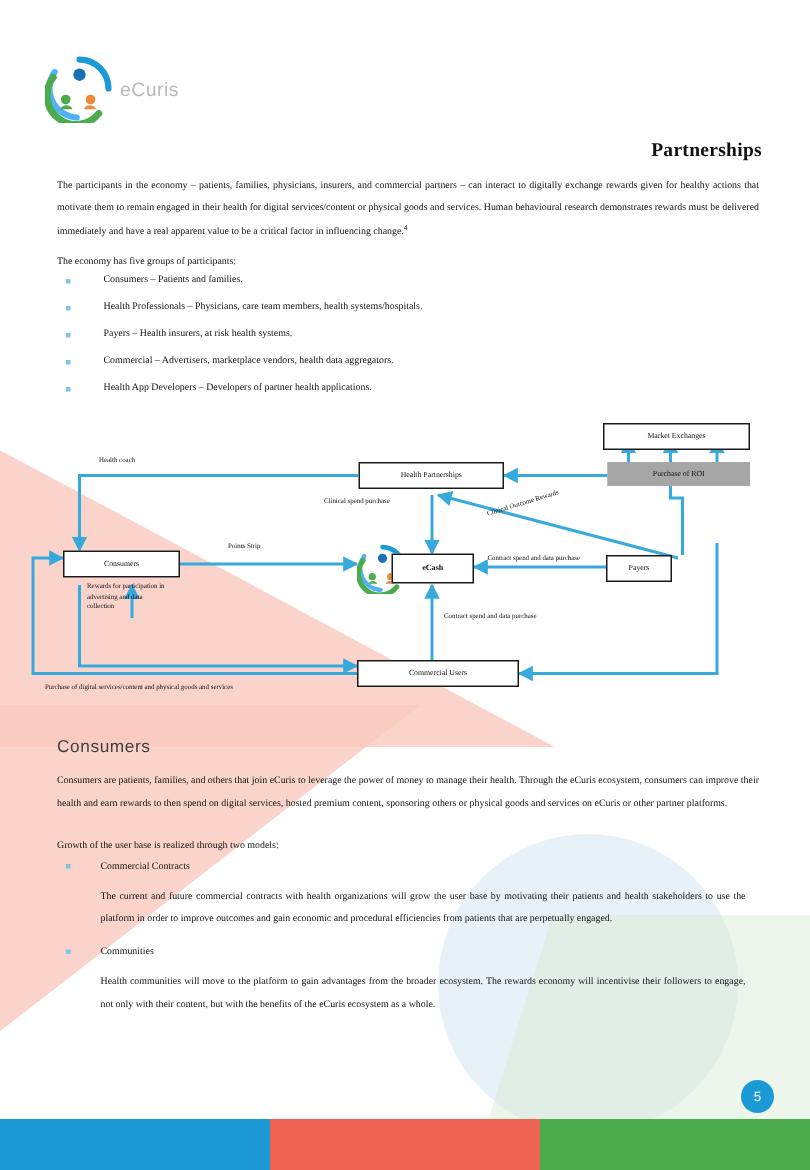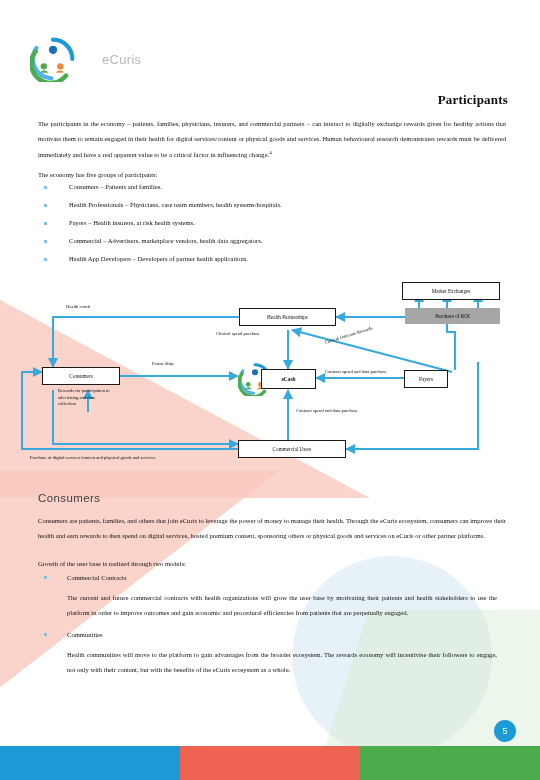--- a/index.html
+++ b/index.html
@@ -59,21 +59,21 @@
     background: #1b9ad6; color: #fff;
     font-family: "Liberation Sans", sans-serif;
     font-size: 9px; display: flex; align-items: center; justify-content: center;
     z-index: 4;
   }
 
   
   .logo-wrap { position: absolute; left: 30px; top: 36px; display: flex; align-items: center; z-index: 2; }
   .logo-mark { width: 46px; height: 46px; position: relative; }
   .logo-text {
-    margin-left: 26px; font-family: "Liberation Sans", sans-serif;
+    margin-left: 4px; font-family: "Liberation Sans", sans-serif;
     font-size: 13px; color: #b9b9b9; letter-spacing: .3px;
   }
 
   
   .content { position: relative; z-index: 2; }
   .page-title {
     position: absolute; right: 32px; top: 92px;
     font-family: "Liberation Serif", serif;
     font-weight: bold; font-size: 13px; color: #111;
     letter-spacing: .2px;
@@ -169,21 +169,21 @@
         <circle cx="66" cy="66" r="7" fill="#ef8a3c"></circle>
         <path d="M22 80 A10 10 0 0 1 40 80 Z" fill="#4cab4c"></path>
         <path d="M56 80 A10 10 0 0 1 74 80 Z" fill="#ef8a3c"></path>
       </svg>
     </div>
     <div class="logo-text">eCuris</div>
   </div>
 
   <div class="content">
 
-    <div class="page-title">Participants</div>
+    <div class="page-title">Partnerships</div>
 
     <div class="para p1">
       <span>The participants in the economy – patients, families, physicians, insurers, and commercial partners – can interact to digitally exchange rewards given for healthy actions that motivate them to remain engaged in their health for digital services/content or physical goods and services. Human behavioural research demonstrates rewards must be delivered immediately and have a real apparent value to be a critical factor in influencing change.</span><sup>4</sup>
     </div>
 
     <div class="para p2">The economy has five groups of participants:</div>
 
     <div class="bullets">
       <div class="bul">
         <span class="sq"></span>

